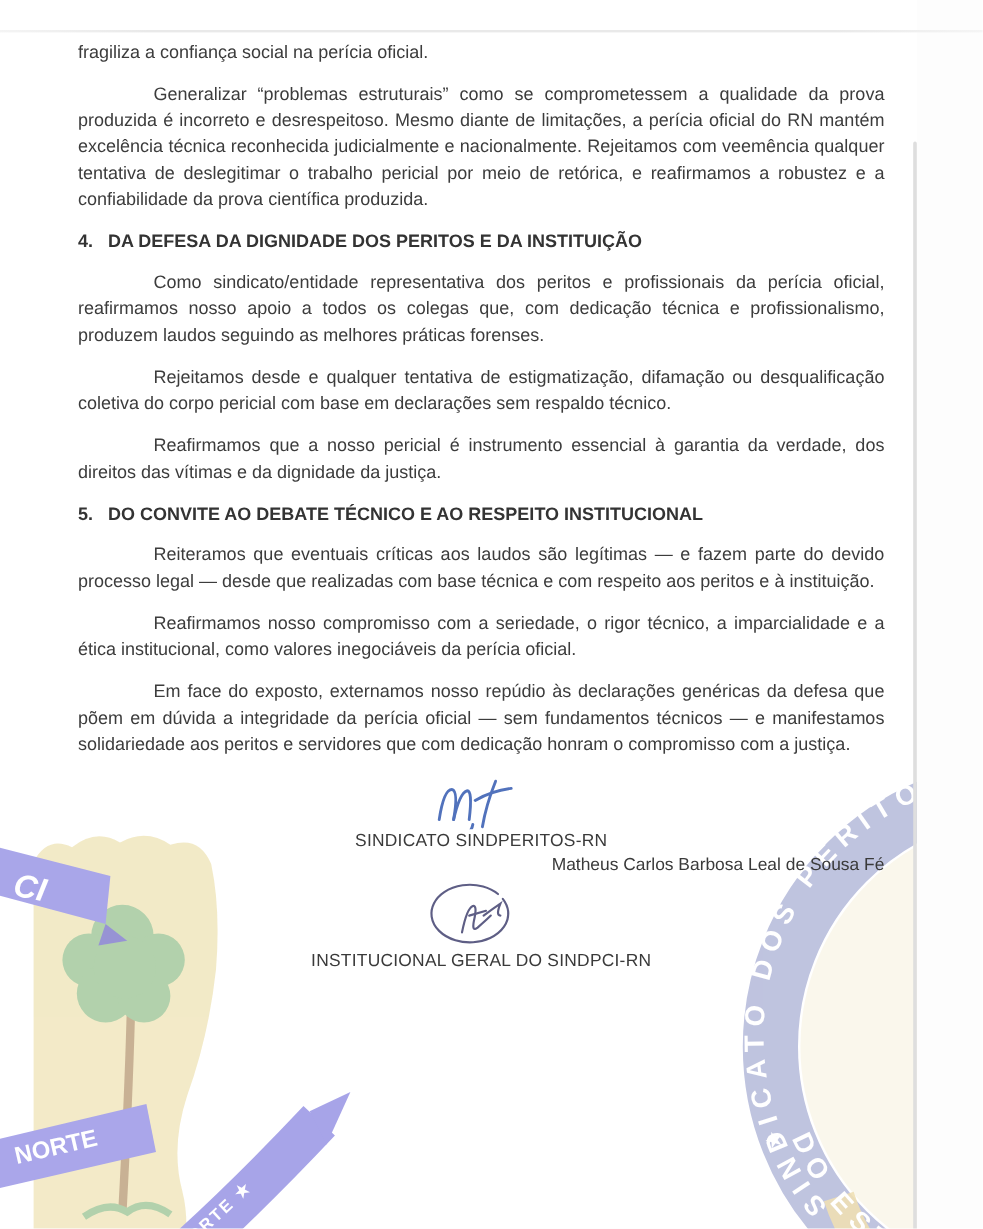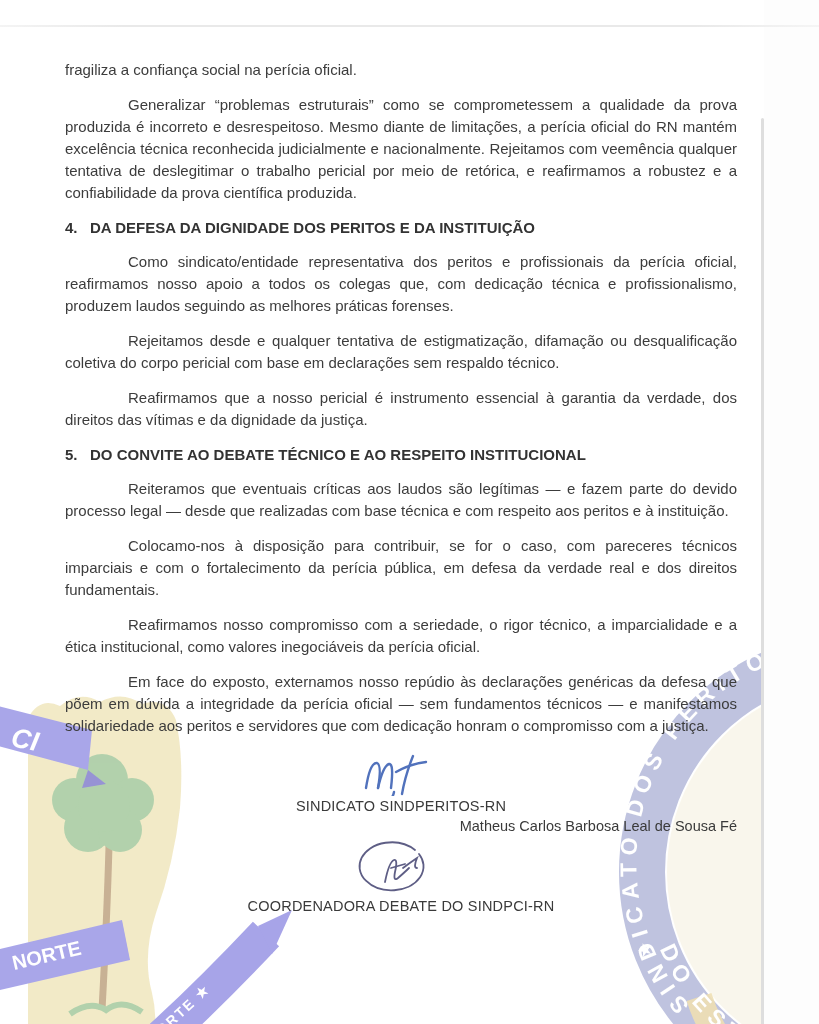--- a/index.html
+++ b/index.html
@@ -6,21 +6,21 @@
   .canvas{position:relative;width:819px;height:1024px;background:#fdfdfd;overflow:hidden;
           font-family:"Liberation Sans",sans-serif;}
   .page-top-edge{position:absolute;left:0;top:25px;width:100%;height:2px;
           background:linear-gradient(to right,#f4f4f4,#e9e9e9 15%,#e9e9e9 85%,#f5f5f5);}
   .page-right-edge{position:absolute;left:761px;top:118px;width:3px;height:906px;
           background:#dedede;border-radius:3px 3px 0 0;}
   .clip{position:absolute;left:0;top:0;width:764px;height:1024px;overflow:hidden;background:#ffffff;}
   .wm-left{position:absolute;left:-30px;top:688px;width:330px;height:400px;opacity:.78;}
   .wm-right{position:absolute;left:599px;top:612px;width:520px;height:520px;opacity:.5;}
   .content{position:absolute;left:0;top:25px;width:764px;box-sizing:border-box;
-          padding:8px 27px 0 65px;z-index:2;margin-top:26px;}
+          padding:8px 27px 0 65px;z-index:2;}
   p.body{margin:0 0 13px;font-size:15px;line-height:22px;text-align:justify;
           color:#3c3c3c;text-indent:63px;}
   p.frag{text-indent:0;}
   .heading{display:flex;font-weight:bold;color:#333333;font-size:15px;line-height:22px;
           margin:8px 0 12px;}
   .heading .num{width:25px;flex:none;}
   .dateline{text-align:right;font-size:15px;color:#3c3c3c;margin:24px 0 0;line-height:20px;}
   .sigblock{text-align:center;color:#3a3a3a;}
   .sigblock .scribble{display:block;margin:2px auto 0;}
   .role{font-size:14.5px;line-height:20px;letter-spacing:.2px;}
@@ -114,21 +114,20 @@
       </div>
       <p class="body">Como sindicato/entidade representativa dos peritos e profissionais da perícia oficial, reafirmamos nosso apoio a todos os colegas que, com dedicação técnica e profissionalismo, produzem laudos seguindo as melhores práticas forenses.</p>
       <p class="body">Rejeitamos desde e qualquer tentativa de estigmatização, difamação ou desqualificação coletiva do corpo pericial com base em declarações sem respaldo técnico.</p>
       <p class="body">Reafirmamos que a nosso pericial é instrumento essencial à garantia da verdade, dos direitos das vítimas e da dignidade da justiça.</p>
 
       <div class="heading">
         <span class="num">5.</span>
         <span>DO CONVITE AO DEBATE TÉCNICO E AO RESPEITO INSTITUCIONAL</span>
       </div>
       <p class="body">Reiteramos que eventuais críticas aos laudos são legítimas — e fazem parte do devido processo legal — desde que realizadas com base técnica e com respeito aos peritos e à instituição.</p>
-      <p class="body">Colocamo-nos à disposição para contribuir, se for o caso, com pareceres técnicos imparciais e com o fortalecimento da perícia pública, em defesa da verdade real e dos direitos fundamentais.</p>
       <p class="body">Reafirmamos nosso compromisso com a seriedade, o rigor técnico, a imparcialidade e a ética institucional, como valores inegociáveis da perícia oficial.</p>
       <p class="body">Em face do exposto, externamos nosso repúdio às declarações genéricas da defesa que põem em dúvida a integridade da perícia oficial — sem fundamentos técnicos — e manifestamos solidariedade aos peritos e servidores que com dedicação honram o compromisso com a justiça.</p>
 
 
       <div class="sigblock">
         <svg class="scribble" width="90" height="46" viewBox="0 0 90 46">
           <g stroke="#3f63b5" stroke-width="2.4" fill="none" stroke-linecap="round" opacity="0.9">
             <path d="M10 38 Q14 12 21 13 Q26 15 22 38"></path>
             <path d="M22 38 Q27 16 33 14 Q38 13 35 38"></path>
             <path d="M38 42 Q37 48 32 51"></path>
@@ -142,20 +141,20 @@
 
       <div class="sigblock">
         <svg class="scribble" width="96" height="58" viewBox="0 0 96 58">
           <g stroke="#4d4d78" stroke-width="1.8" fill="none" stroke-linecap="round" opacity="0.9">
             <path d="M62 12 A32 24 0 1 0 66 16"></path>
             <path d="M32 44 Q36 24 41 22 Q45 21 42 34 Q40 44 45 40 Q52 34 56 30"></path>
             <path d="M50 30 Q58 24 64 20 Q60 30 64 30"></path>
             <path d="M38 30 L52 26"></path>
           </g>
         </svg>
-        <div class="role">COORDENADORA DEBATE DO SINDPCI-RN</div>
+        <div class="role">INSTITUCIONAL GERAL DO SINDPCI-RN</div>
       </div>
     </div>
   </div>
 
   <div class="page-top-edge"></div>
   <div class="page-right-edge"></div>
 </div>
 
 </body></html>

